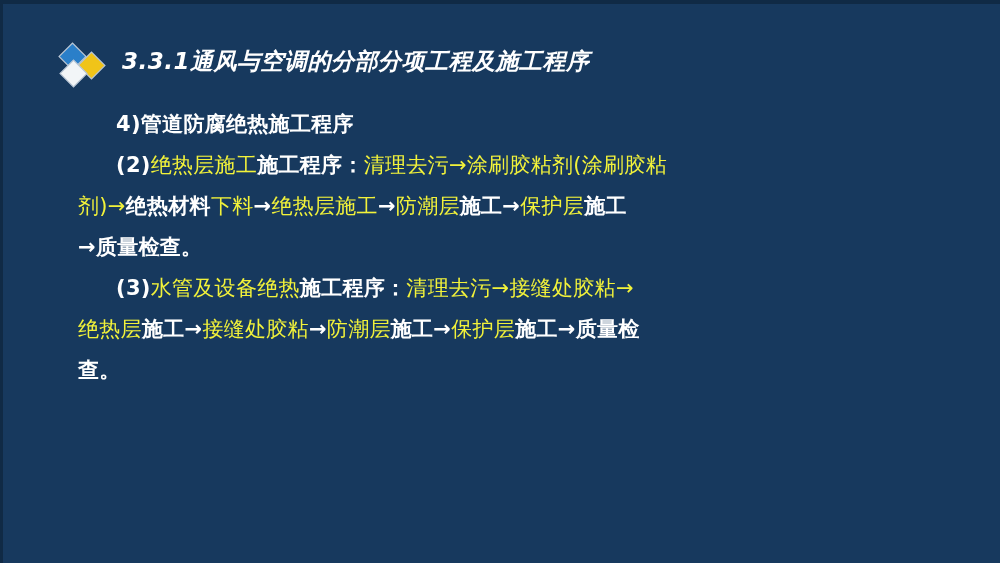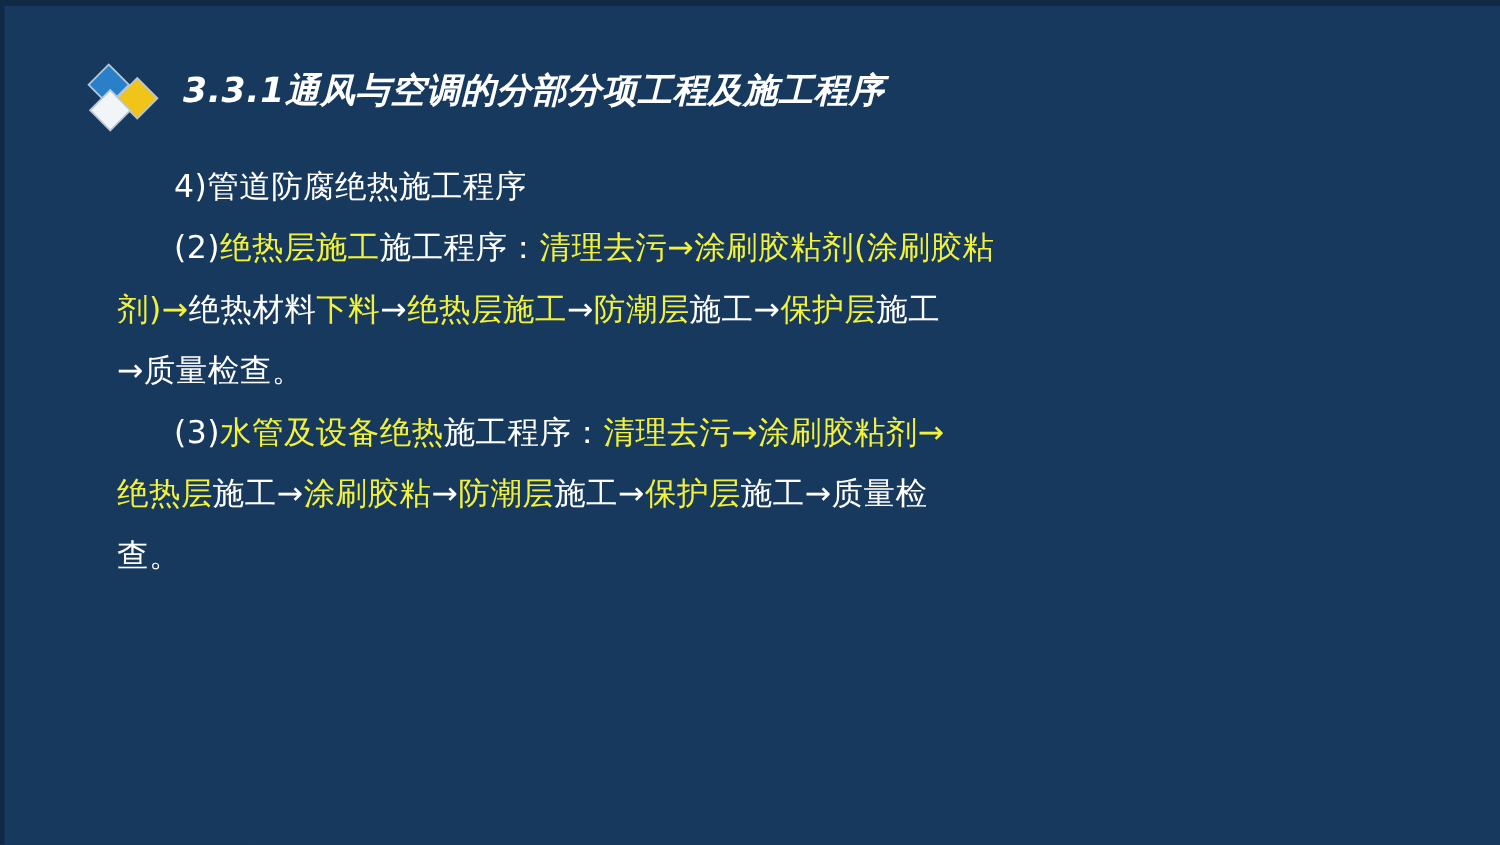--- a/index.html
+++ b/index.html
@@ -71,21 +71,21 @@
     line-height: 41px;
     color: #ffffff;
     letter-spacing: 0.3px;
   }
   .line {
     white-space: nowrap;
   }
   .line.indent {
     padding-left: 38px;
   }
-  .w { color: #ffffff; }
+  .w { color: #ffffff; font-weight: bold; }
   .y { color: #f2f23a; }
 </style>
 </head>
 <body>
 
 <div id="slide">
 
   <div class="edge-top"></div>
   <div class="edge-left"></div>
 
@@ -102,18 +102,18 @@
     </div>
 
     <div class="title">3.3.1通风与空调的分部分项工程及施工程序</div>
   </div>
 
   <div class="body-text">
     <div class="line indent"><span class="w">4)管道防腐绝热施工程序</span></div>
     <div class="line indent"><span class="w">(2)</span><span class="y">绝热层施工</span><span class="w">施工程序：</span><span class="y">清理去污→涂刷胶粘剂(涂刷胶粘</span></div>
     <div class="line"><span class="y">剂)→</span><span class="w">绝热材料</span><span class="y">下料</span><span class="w">→</span><span class="y">绝热层施工</span><span class="w">→</span><span class="y">防潮层</span><span class="w">施工</span><span class="w">→</span><span class="y">保护层</span><span class="w">施工</span></div>
     <div class="line"><span class="w">→质量检查。</span></div>
-    <div class="line indent"><span class="w">(3)</span><span class="y">水管及设备绝热</span><span class="w">施工程序：</span><span class="y">清理去污→涂刷胶粘剂→</span></div>
-    <div class="line"><span class="y">绝热层</span><span class="w">施工</span><span class="w">→</span><span class="y">涂刷胶粘</span><span class="w">→</span><span class="y">防潮层</span><span class="w">施工</span><span class="w">→</span><span class="y">保护层</span><span class="w">施工</span><span class="w">→质量检</span></div>
+    <div class="line indent"><span class="w">(3)</span><span class="y">水管及设备绝热</span><span class="w">施工程序：</span><span class="y">清理去污→接缝处胶粘→</span></div>
+    <div class="line"><span class="y">绝热层</span><span class="w">施工</span><span class="w">→</span><span class="y">接缝处胶粘</span><span class="w">→</span><span class="y">防潮层</span><span class="w">施工</span><span class="w">→</span><span class="y">保护层</span><span class="w">施工</span><span class="w">→质量检</span></div>
     <div class="line"><span class="w">查。</span></div>
   </div>
 
 </div>
 
 </body></html>

